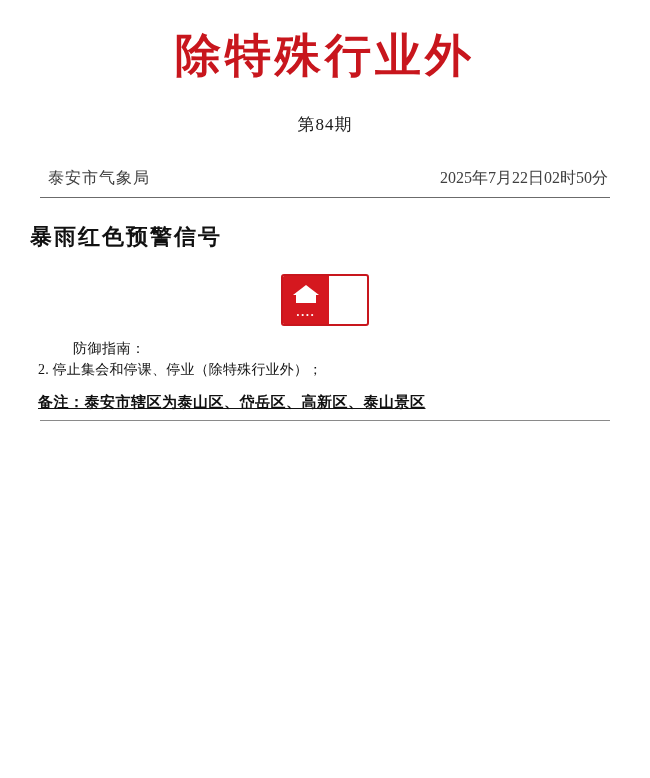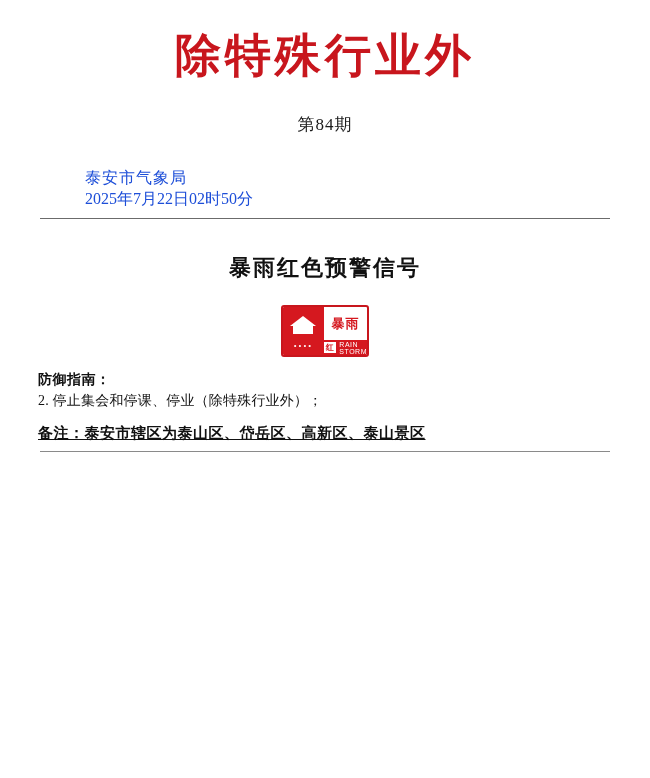--- a/index.html
+++ b/index.html
@@ -38,40 +38,39 @@
     letter-spacing: 1px;
     color: #1a1a1a;
   }
   .meta-row {
     display: flex;
     justify-content: space-between;
     align-items: baseline;
     margin-top: 32px;
     padding: 0 12px 0 18px;
     font-size: 16px;
-    color: #1d4ed8;
-    flex-direction: column;
+    color: #404040;
   }
   .meta-left {
     letter-spacing: 1px;
   }
   .meta-right {
     letter-spacing: 0px;
     margin-left: 37px;
   }
   .rule {
     border: none;
     border-top: 1px solid #6b6b6b;
     margin: 8px 10px 0 10px;
   }
   .subtitle {
-    text-align: center;
+    text-align: left;
     font-size: 22px;
     font-weight: bold;
-    margin-top: 34px;
+    margin-top: 24px;
     letter-spacing: 2px;
     color: #111;
   }
   .icon-wrap {
     display: flex;
     justify-content: center;
     margin-top: 22px;
   }
   .warn-icon {
     width: 84px;
@@ -165,23 +164,24 @@
     text-indent: 2em;
     color: #111;
     letter-spacing: 0.5px;
   }
   .guide {
     margin-top: 14px;
     padding: 0 8px;
   }
   .guide-title {
     font-size: 14px;
-    font-weight: bold;
-    color: #111;
-    letter-spacing: 0.5px;
+    font-weight: normal;
+    color: #111;
+    letter-spacing: 0.5px;
+    margin-left: 35px;
   }
   .guide-item {
     font-size: 14px;
     line-height: 1.65;
     color: #111;
     letter-spacing: 0.2px;
   }
   .note {
     margin-top: 12px;
     padding: 0 8px;
@@ -215,27 +215,20 @@
 
   <div class="subtitle">暴雨红色预警信号</div>
 
   <div class="icon-wrap">
     <div class="warn-icon">
       <div class="left">
         <div class="house"></div>
         <div class="house-body"></div>
         <div class="drops">••••</div>
       </div>
-      <div class="right">
-        <div class="cn">暴雨</div>
-        <div class="en">
-          <span class="red-char">红</span>
-          <span>RAIN STORM</span>
-        </div>
-      </div>
     </div>
   </div>
 
 
   <div class="guide">
     <div class="guide-title">防御指南：</div>
     <div class="guide-item">2. 停止集会和停课、停业（除特殊行业外）；</div>
   </div>
 
   <div class="note">备注：泰安市辖区为泰山区、岱岳区、高新区、泰山景区</div>

